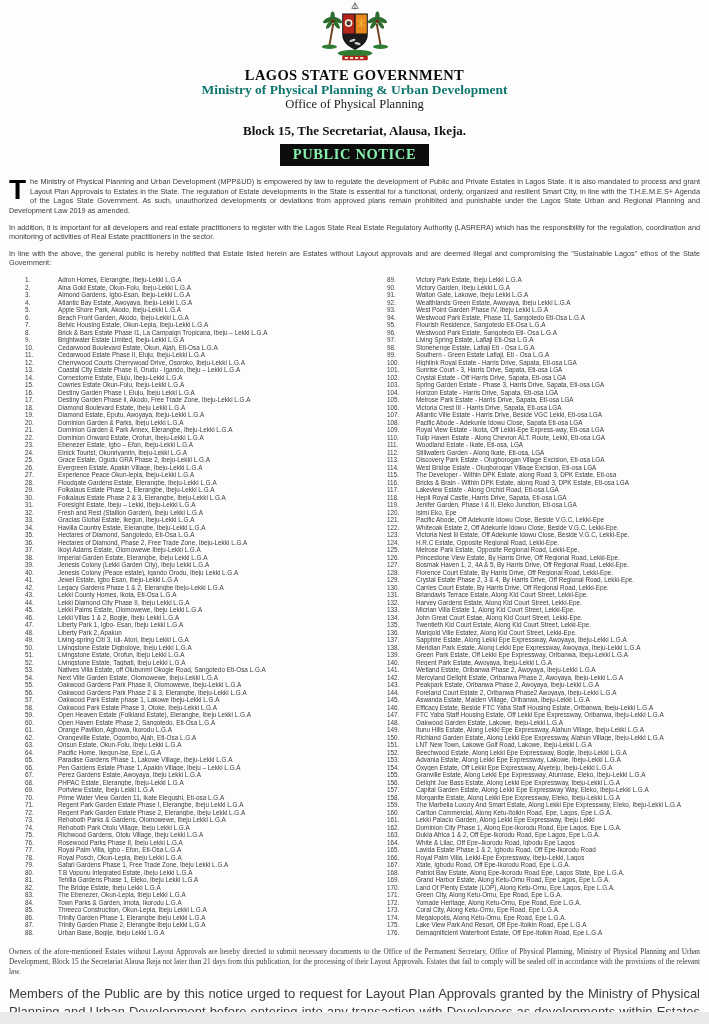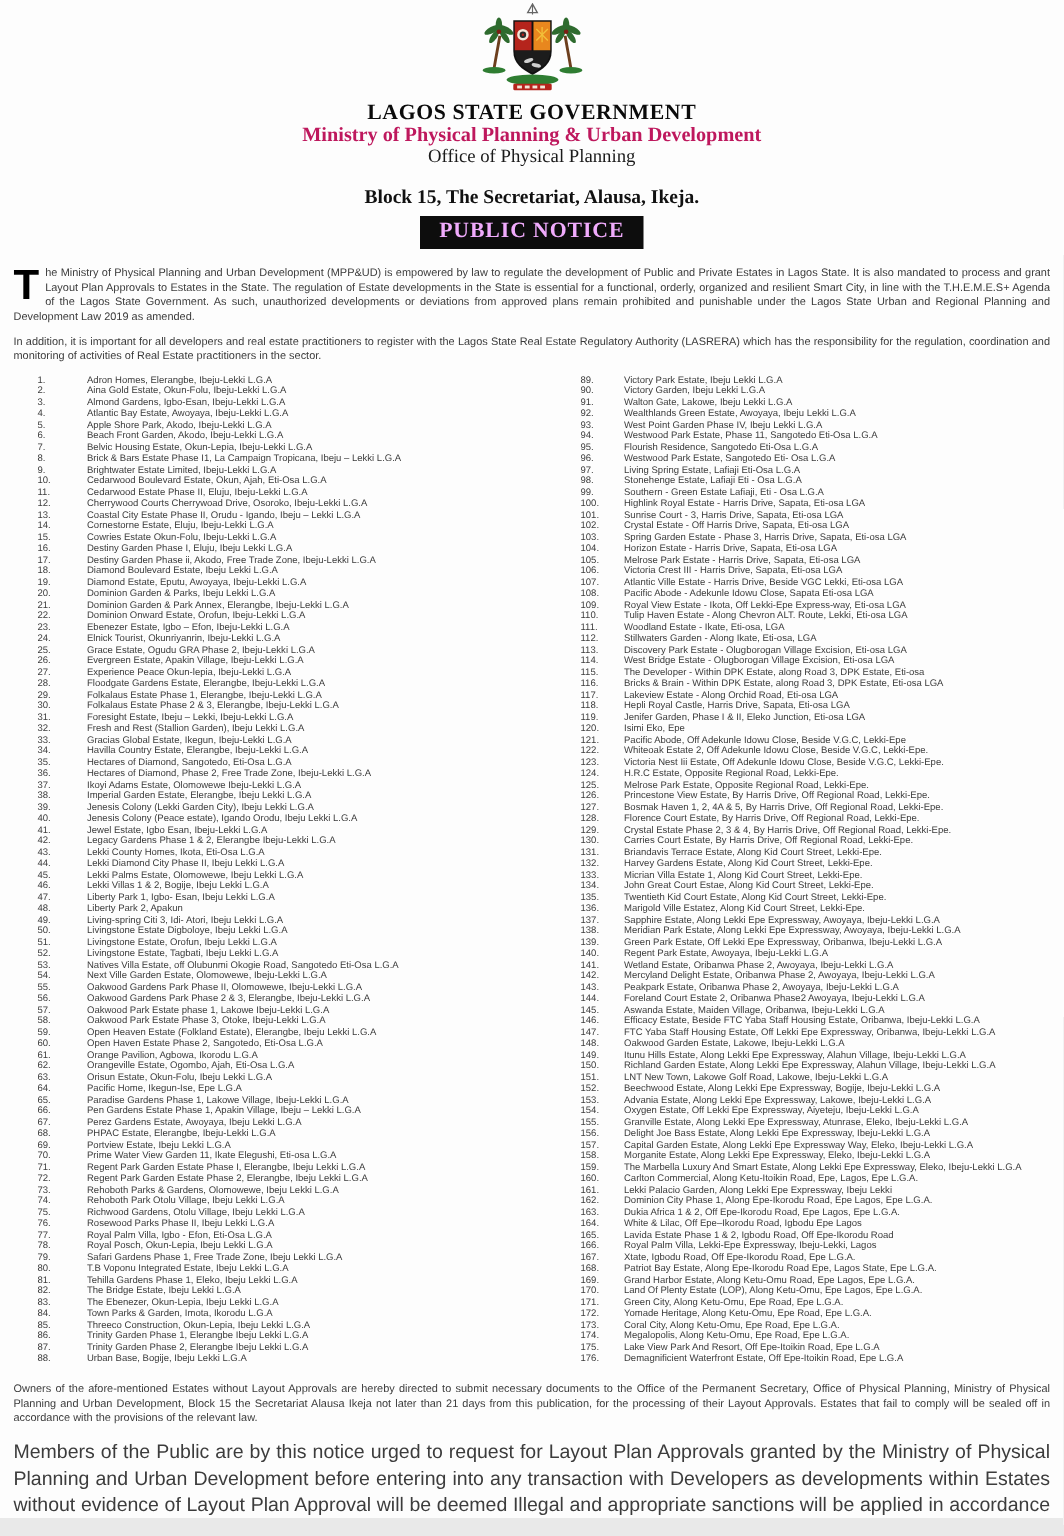--- a/index.html
+++ b/index.html
@@ -10,32 +10,32 @@
   }
   
   .header{text-align:center;padding-top:2px;}
   .crest{display:block;margin:0 auto;}
   .gov-title{
     font-family:"Liberation Serif",serif;font-weight:bold;font-size:14.5px;
     color:#0b0b0b;letter-spacing:.4px;line-height:1.05;margin-top:2px;
   }
   .ministry{
     font-family:"Liberation Serif",serif;font-weight:bold;font-size:13.5px;
-    color:#be185d;line-height:1.08;
+    color:#0f766e;line-height:1.08;
   }
   .office{
     font-family:"Liberation Serif",serif;font-weight:normal;font-size:12.5px;
     color:#1a1a1a;line-height:1.1;
   }
   .address{
     font-family:"Liberation Serif",serif;font-weight:bold;font-size:13px;
     color:#111;line-height:1.12;margin-top:12px;
   }
   .notice-badge{
-    display:inline-block;background:#0d0d0d;color:#f0abfc;
+    display:inline-block;background:#0d0d0d;color:#86efac;
     font-family:"Liberation Serif",serif;font-weight:bold;font-size:14.5px;
     letter-spacing:.6px;padding:2px 13px 3px;margin-top:6px;
   }
   
   .intro-p1{
     margin:11px 9px 0;font-size:7.3px;line-height:1.32;text-align:justify;
   }
   .dropcap{
     float:left;font-weight:bold;color:#000;font-size:28px;line-height:24px;
     margin:1px 4px 0 0;font-family:"Liberation Sans",sans-serif;
@@ -43,21 +43,21 @@
   .intro-p2{margin:7px 9px 0;font-size:7.3px;line-height:1.32;text-align:justify;}
   .intro-p3{margin:7px 9px 0;font-size:7.3px;line-height:1.32;text-align:justify;}
   
   .list{display:flex;margin-top:8px;}
   .col{width:354px;box-sizing:border-box;}
   .row{display:flex;font-size:6.35px;line-height:7.5px;white-space:nowrap;}
   .col-left .num{margin-left:25px;width:33px;flex:none;}
   .col-right .num{margin-left:33px;width:29px;flex:none;}
   .txt{flex:1;overflow:hidden;padding-right:3px;}
   
-  .closing-p1{margin:11px 9px 0;font-size:7.3px;line-height:1.34;text-align:justify;}
+  .closing-p1{margin:11px 9px 0;font-size:7.3px;line-height:1.34;text-align:justify;font-family:Liberation Serif, serif;}
   .closing-p2{margin:9px 9px 4px;font-size:13px;line-height:1.34;text-align:justify;}
   .signature{margin:9px 9px 0;font-size:7.3px;line-height:1.38;font-weight:bold;color:#222;}
   .signature div{margin:0;}
 </style>
 </head>
 <body>
 
 <div class="page">
 
   <div class="header">
@@ -119,20 +119,21 @@
     <div class="ministry">Ministry of Physical Planning &amp; Urban Development</div>
     <div class="office">Office of Physical Planning</div>
     <div class="address">Block 15, The Secretariat, Alausa, Ikeja.</div>
     <div><span class="notice-badge">PUBLIC NOTICE</span></div>
   </div>
 
   <div class="intro-p1">
     <span class="dropcap">T</span><span>he Ministry of Physical Planning and Urban Development (MPP&amp;UD) is empowered by law to regulate the development of Public and Private Estates in Lagos State. It is also mandated to process and grant Layout Plan Approvals to Estates in the State. The regulation of Estate developments in the State is essential for a functional, orderly, organized and resilient Smart City, in line with the T.H.E.M.E.S+ Agenda of the Lagos State Government. As such, unauthorized developments or deviations from approved plans remain prohibited and punishable under the Lagos State Urban and Regional Planning and Development Law 2019 as amended.</span>
   </div>
   <div class="intro-p2">In addition, it is important for all developers and real estate practitioners to register with the Lagos State Real Estate Regulatory Authority (LASRERA) which has the responsibility for the regulation, coordination and monitoring of activities of Real Estate practitioners in the sector.</div>
+  <div class="intro-p3">In line with the above, the general public is hereby notified that Estate listed herein are Estates without Layout approvals and are deemed illegal and compromising the "Sustainable Lagos" ethos of the State Government:</div>
 
   <div class="list">
     <div class="col col-left" id="col-left">
         <div class="row">
           <span class="num">1.</span>
           <span class="txt">Adron Homes, Elerangbe, Ibeju-Lekki L.G.A</span>
         </div>
         <div class="row">
           <span class="num">2.</span>
           <span class="txt">Aina Gold Estate, Okun-Folu, Ibeju-Lekki L.G.A</span>

